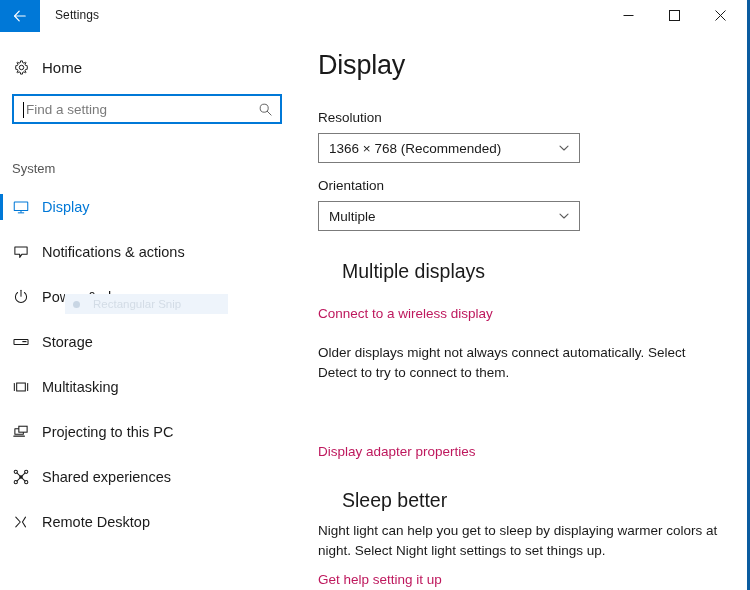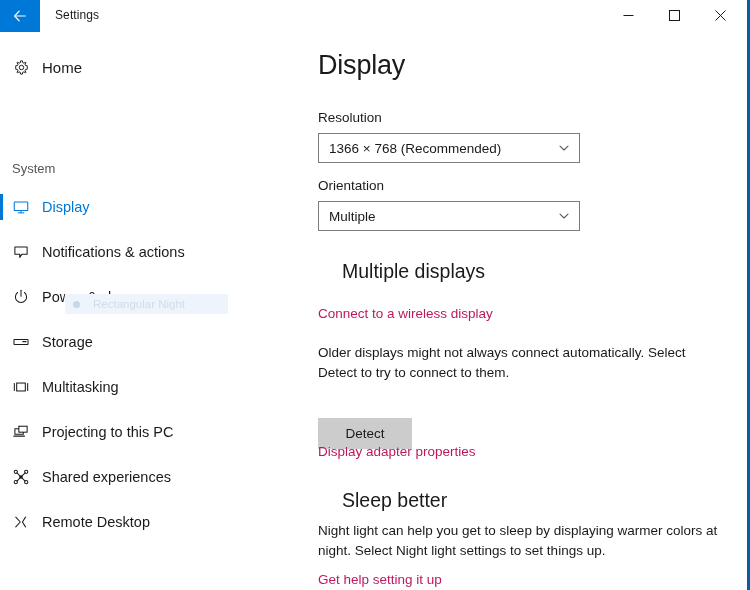--- a/index.html
+++ b/index.html
@@ -373,20 +373,30 @@
                      L15.35 15.55 L14.6 16.3 L12.9 15.1 L11.35 15.75 L11.05 17.8 L10 17.8 L8.95 17.8
                      L8.65 15.75 L7.1 15.1 L5.4 16.3 L4.65 15.55 L5.85 13.85 L5.2 12.3 L3.15 12
                      L3.15 10.95 L3.15 9.05 L3.15 8 L5.2 7.7 L5.85 6.15 L4.65 4.45 L5.4 3.7
                      L7.1 4.9 L8.65 4.25 L8.95 2.2 Z"></path>
           </g>
         </svg>
       </span>
       <span id="home-label">Home</span>
     </div>
 
+    <div id="search-wrap">
+      <div id="search-caret"></div>
+      <input id="search-input" type="text" value="" placeholder="Find a setting" style="">
+      <span id="search-icon-btn">
+        <svg width="15" height="15" viewBox="0 0 16 16">
+          <circle cx="6.6" cy="6.6" r="4.3" fill="none" stroke="#5a5a5a" stroke-width="1"></circle>
+          <line x1="9.8" y1="9.8" x2="14" y2="14" stroke="#5a5a5a" stroke-width="1" stroke-linecap="round"></line>
+        </svg>
+      </span>
+    </div>
 
     <div id="section-label">System</div>
 
     <div id="nav-list">
 
       <div class="nav-item selected">
         <span class="nav-icon">
           <svg width="18" height="18" viewBox="0 0 20 20">
             <rect x="2.5" y="4.5" width="15" height="9.5" rx="0.5" fill="none" stroke="currentColor" stroke-width="1.15"></rect>
             <line x1="6.5" y1="16.5" x2="13.5" y2="16.5" stroke="currentColor" stroke-width="1.15"></line>
@@ -472,21 +482,21 @@
             <path d="M15.0 4.6 L11.6 10 L15.0 15.4" fill="none" stroke="currentColor" stroke-width="1.15" stroke-linecap="round" stroke-linejoin="round"></path>
           </svg>
         </span>
         <span class="nav-label">Remote Desktop</span>
       </div>
 
     </div>
 
     <div id="snip-ghost">
       <span id="snip-ghost-dot"></span>
-      <span id="snip-ghost-label">Rectangular Night</span>
+      <span id="snip-ghost-label">Rectangular Snip</span>
     </div>
 
   </div>
 
   <div id="content">
 
     <div id="page-title">Display</div>
 
     <div class="field-label" id="label-resolution">Resolution</div>
 
@@ -509,21 +519,20 @@
         </svg>
       </span>
     </div>
 
     <div class="section-heading" id="heading-multiple">Multiple displays</div>
 
     <a class="link" id="link-wireless">Connect to a wireless display</a>
 
     <div class="body-text" id="text-older">Older displays might not always connect automatically. Select Detect to try to connect to them.</div>
 
-    <button id="detect-button">Detect</button>
 
     <a class="link" id="link-adapter">Display adapter properties</a>
 
     <div class="section-heading" id="heading-sleep">Sleep better</div>
 
     <div class="body-text" id="text-nightlight">Night light can help you get to sleep by displaying warmer colors at night. Select Night light settings to set things up.</div>
 
     <a class="link" id="link-help">Get help setting it up</a>
 
   </div>

